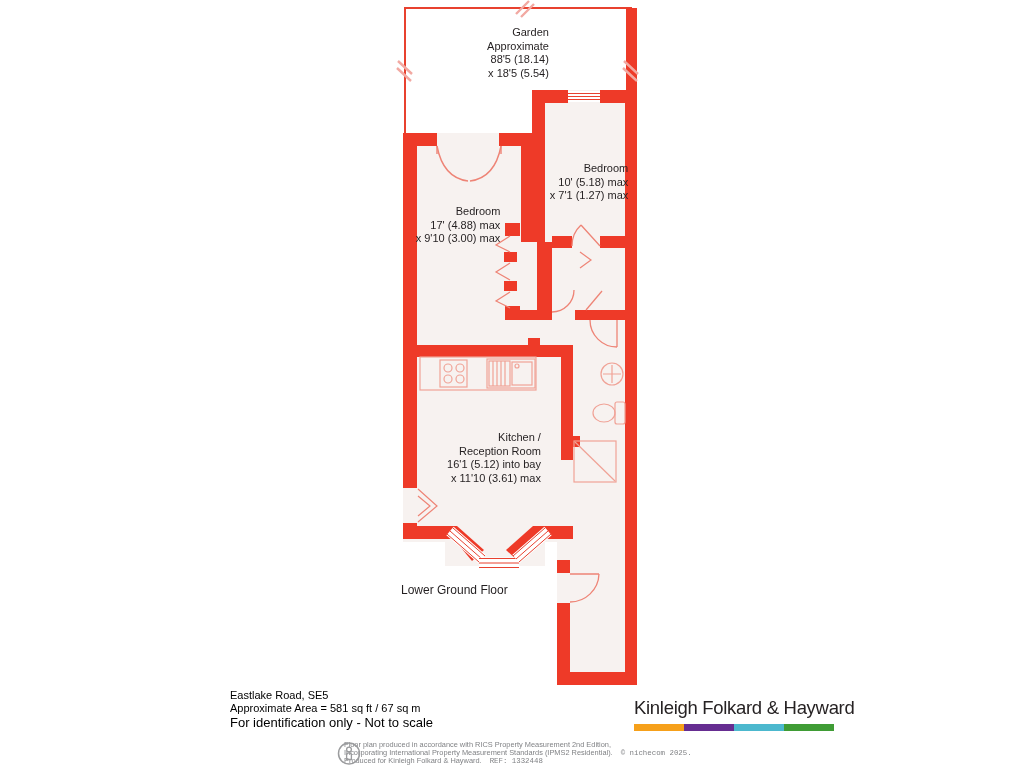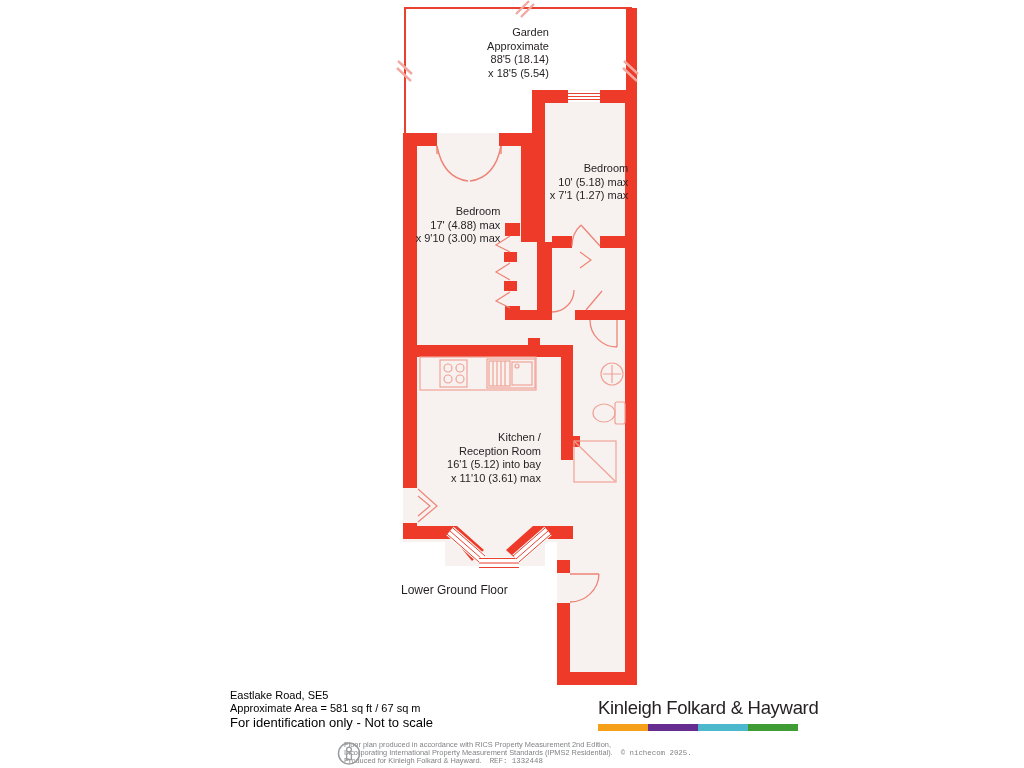--- a/index.html
+++ b/index.html
@@ -5,21 +5,21 @@
   html,body{margin:0;padding:0;background:#fff;}
   .canvas{position:relative;width:1024px;height:768px;background:#ffffff;overflow:hidden;
           font-family:"Liberation Sans",sans-serif;color:#231f20;}
   .canvas svg{position:absolute;left:0;top:0;}
   .plan-label{position:absolute;transform:translateX(-50%);text-align:right;
               font-size:11px;line-height:13.5px;font-weight:500;color:#231f20;white-space:nowrap;}
   .floor-label{position:absolute;left:401px;top:583px;font-size:12px;font-weight:500;color:#231f20;}
   .details{position:absolute;left:230px;top:689px;color:#000000;}
   .details .address,.details .area{font-size:11px;line-height:13px;}
   .details .disclaimer{font-size:13px;line-height:9px;margin-top:3px;}
-  .brand{position:absolute;left:598px;top:697px;width:200px;}
+  .brand{position:absolute;left:634px;top:697px;width:200px;}
   .brand .name{font-size:18.5px;letter-spacing:-0.3px;color:#262223;white-space:nowrap;}
   .brand .bar{display:flex;height:7px;margin-top:5px;width:200px;}
   .brand .bar div{flex:1;}
   .footer{position:absolute;left:337px;top:741px;display:flex;align-items:center;}
   .footer-text{margin-left:7px;font-size:7.4px;line-height:8.2px;color:#808285;white-space:nowrap;}
   .footer-text .gap{display:inline-block;margin-left:8px;font-family:Liberation Mono, monospace;}
 </style>
 </head>
 <body>
 

